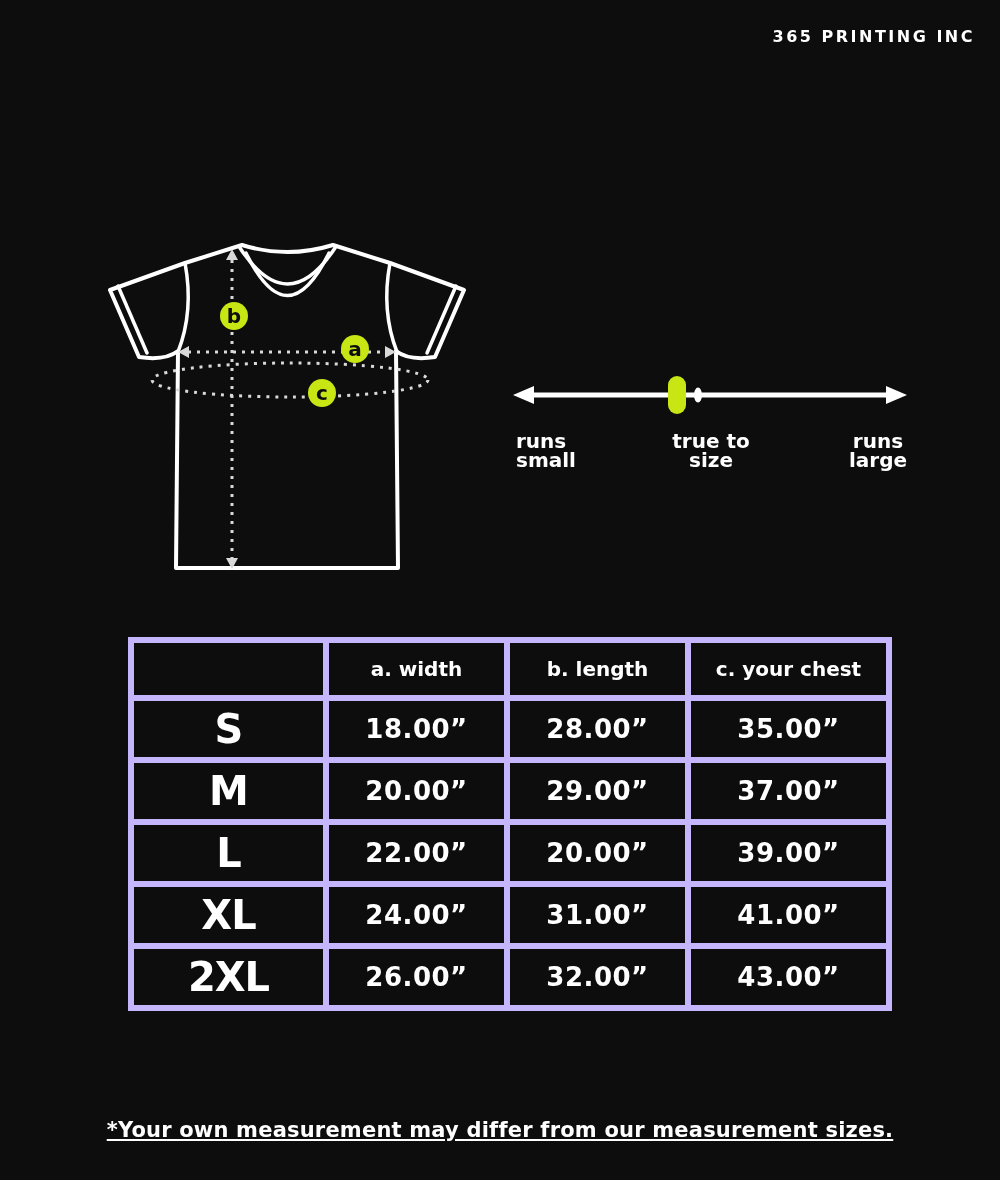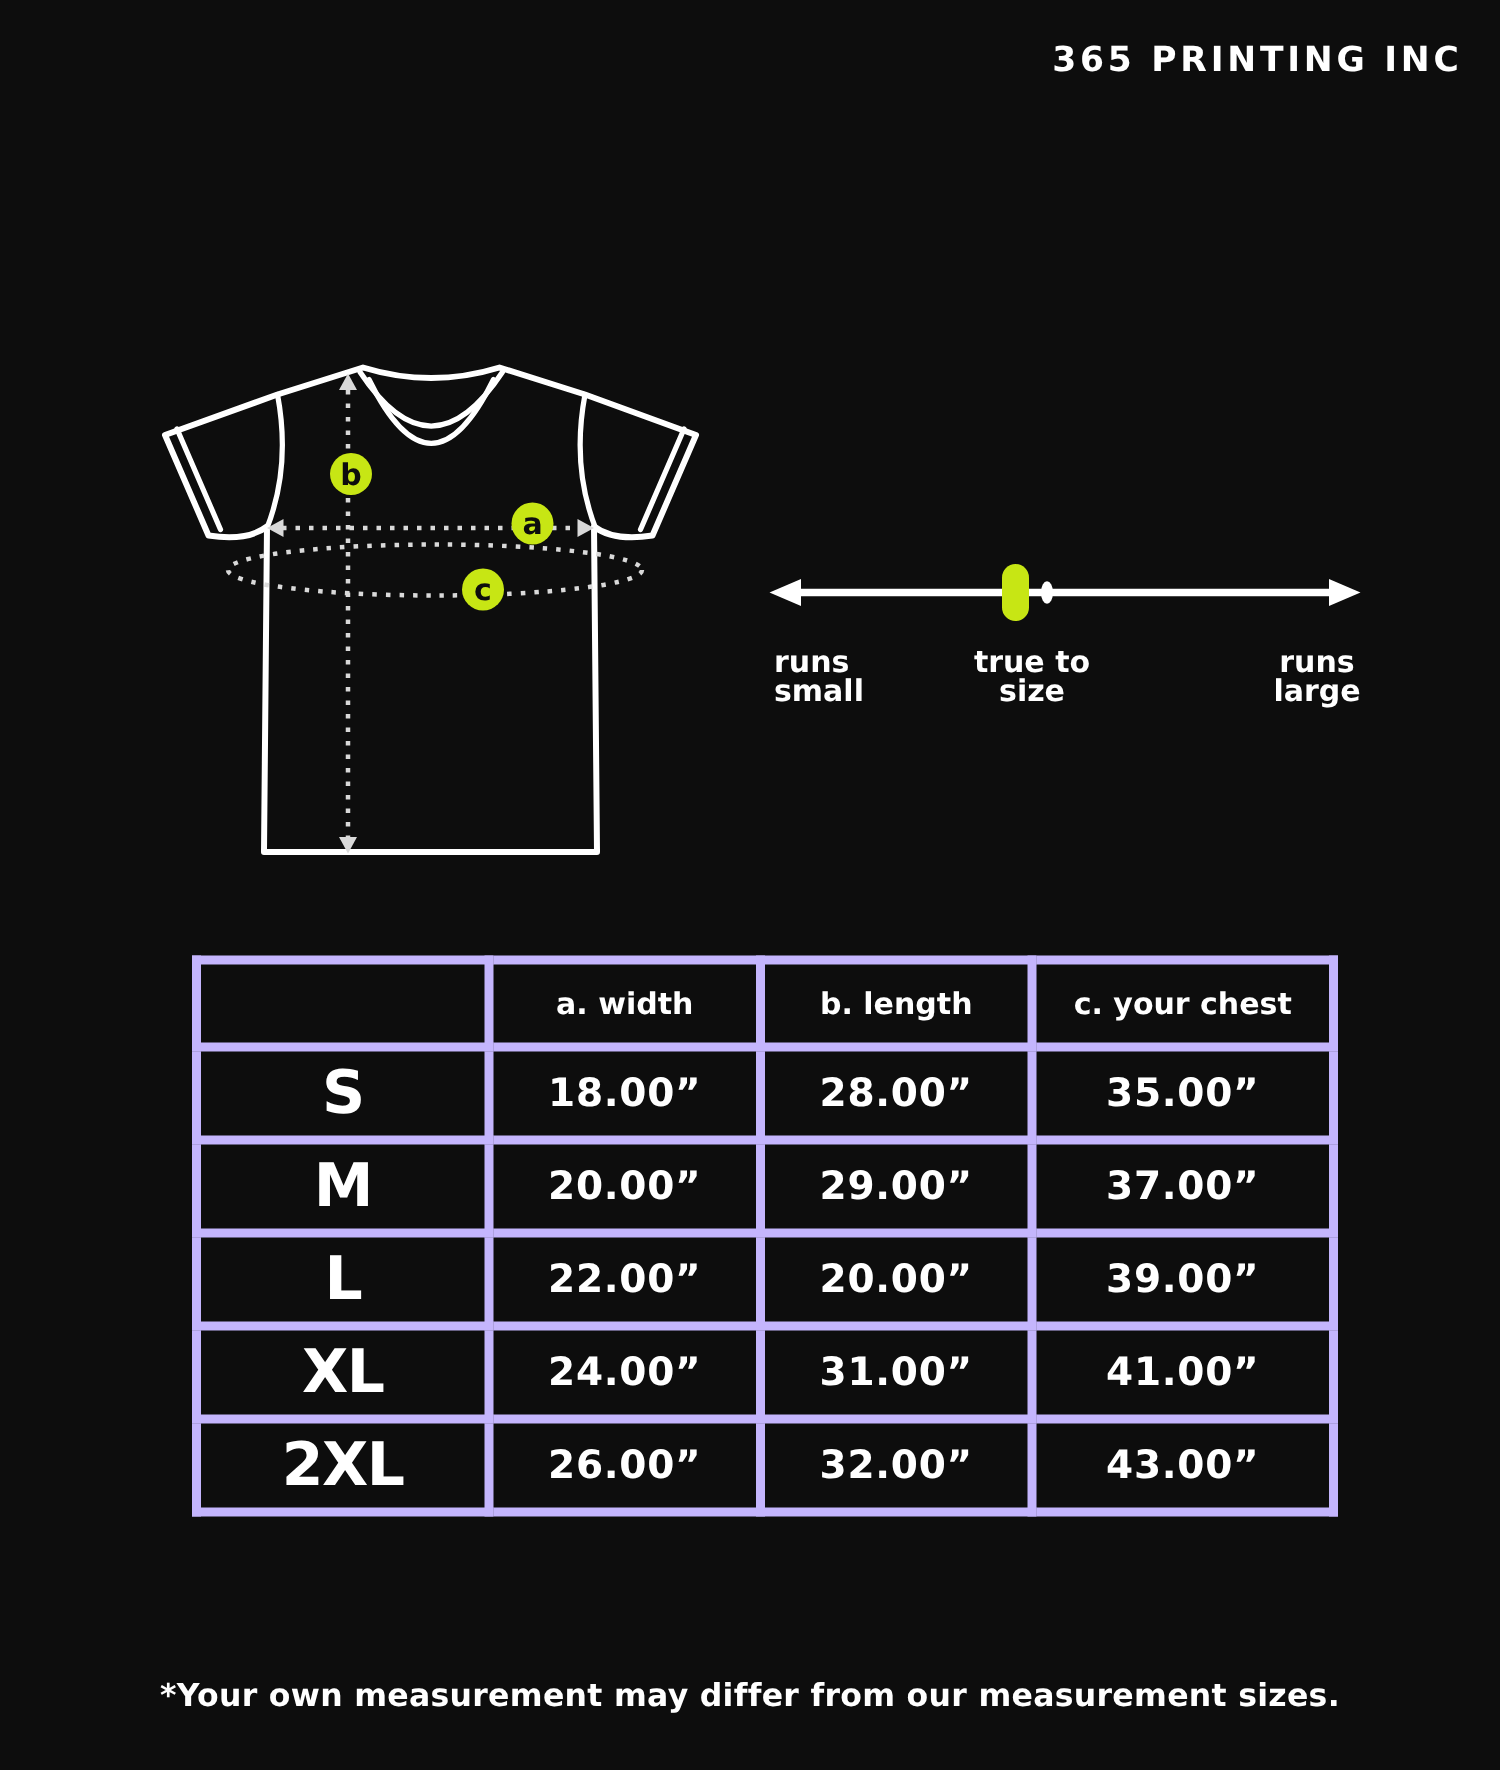--- a/index.html
+++ b/index.html
@@ -15,21 +15,21 @@
     font-family:"DejaVu Sans", sans-serif;
     font-weight:bold;
     color:var(--text);
     overflow:hidden;
   }
   .page{position:relative;width:1000px;height:1180px;}
 
   
   .brand{
     position:absolute;top:27px;right:25px;
-    font-size:23px;letter-spacing:2.5px;white-space:nowrap;
+    font-size:16px;letter-spacing:2.5px;white-space:nowrap;
   }
 
   
   .title-block{position:absolute;left:62px;top:52px;width:372px;}
   .title{
     margin:0;font-size:78px;line-height:1;letter-spacing:-4px;
     color:var(--accent);white-space:nowrap;font-weight:bold;
   }
   .subtitle{
     margin-top:4px;font-size:28px;letter-spacing:-0.5px;
@@ -53,41 +53,41 @@
   .fit-scale svg{position:absolute;left:0;top:0;}
   .scale-line{stroke:#ffffff;stroke-width:5;}
   .scale-arrowhead{fill:#ffffff;}
   .scale-pill{fill:var(--accent);}
   .scale-dot{fill:#ffffff;}
   .scale-label{
     position:absolute;top:62px;font-size:20px;line-height:0.95;
     white-space:pre-line;
   }
   .scale-label.left{left:16px;text-align:left;}
-  .scale-label.center{left:188px;transform:translateX(-50%);text-align:center;}
+  .scale-label.center{left:211px;transform:translateX(-50%);text-align:center;}
   .scale-label.right{left:378px;transform:translateX(-50%);text-align:center;}
 
   
   .size-table{
     position:absolute;left:128px;top:637px;width:758px;
     border-collapse:collapse;table-layout:fixed;
     border:5px solid var(--accent);
   }
   .size-table th,.size-table td{
     border:6px solid #c4b5fd;text-align:center;vertical-align:middle;padding:0;
     font-weight:bold;
   }
   .size-table thead th{height:58px;font-size:20px;}
   .size-table td{height:62px;font-size:26px;letter-spacing:0.5px;}
   .size-table td.size{font-size:40px;letter-spacing:-1px;}
 
   
   .footnote{
     position:absolute;left:0;top:1118px;width:1000px;
-    text-align:center;font-size:21px;letter-spacing:0.2px;
+    text-align:center;font-size:21px;letter-spacing:0.2px;text-decoration:underline;
   }
 </style>
 </head>
 <body>
 
 <div class="page">
 
   <div class="brand">365 PRINTING INC</div>
 
 

